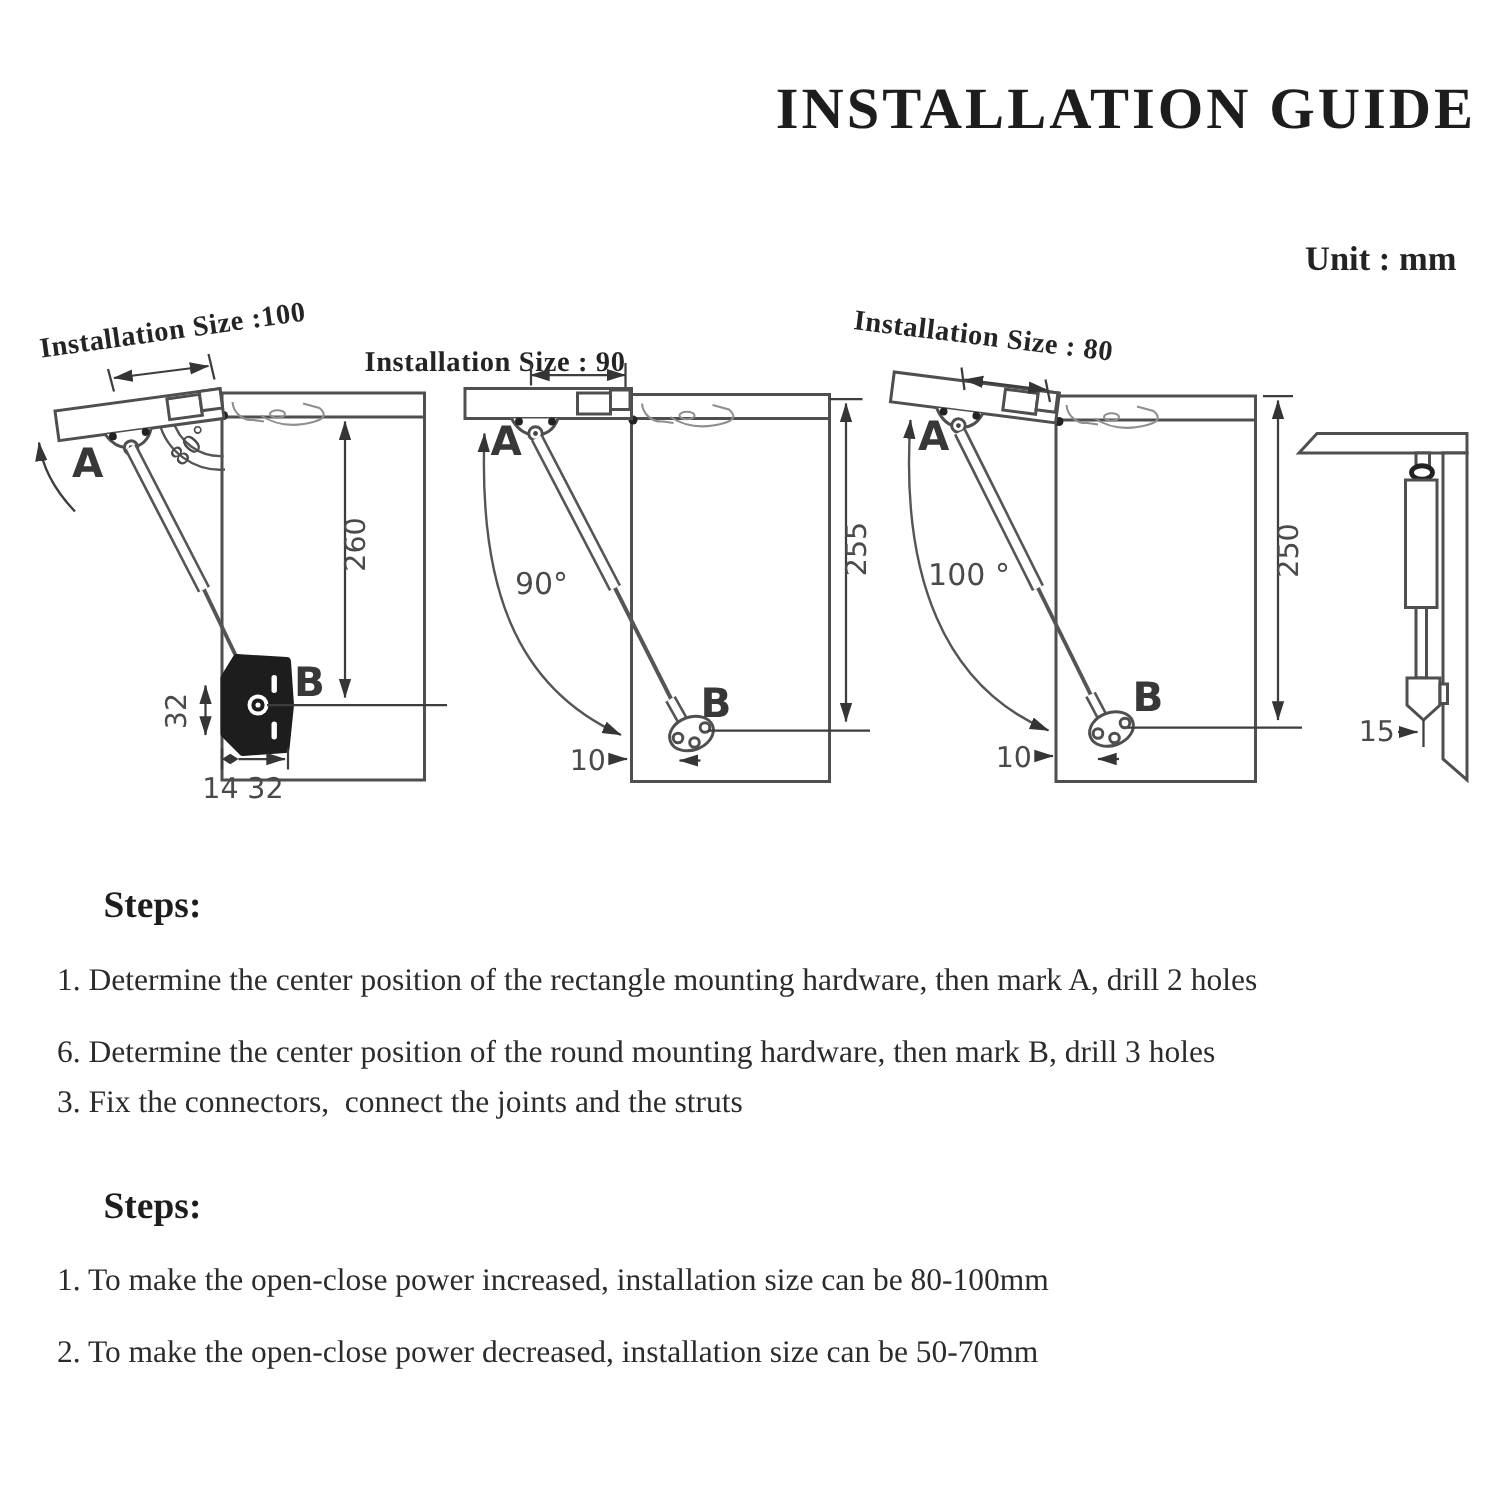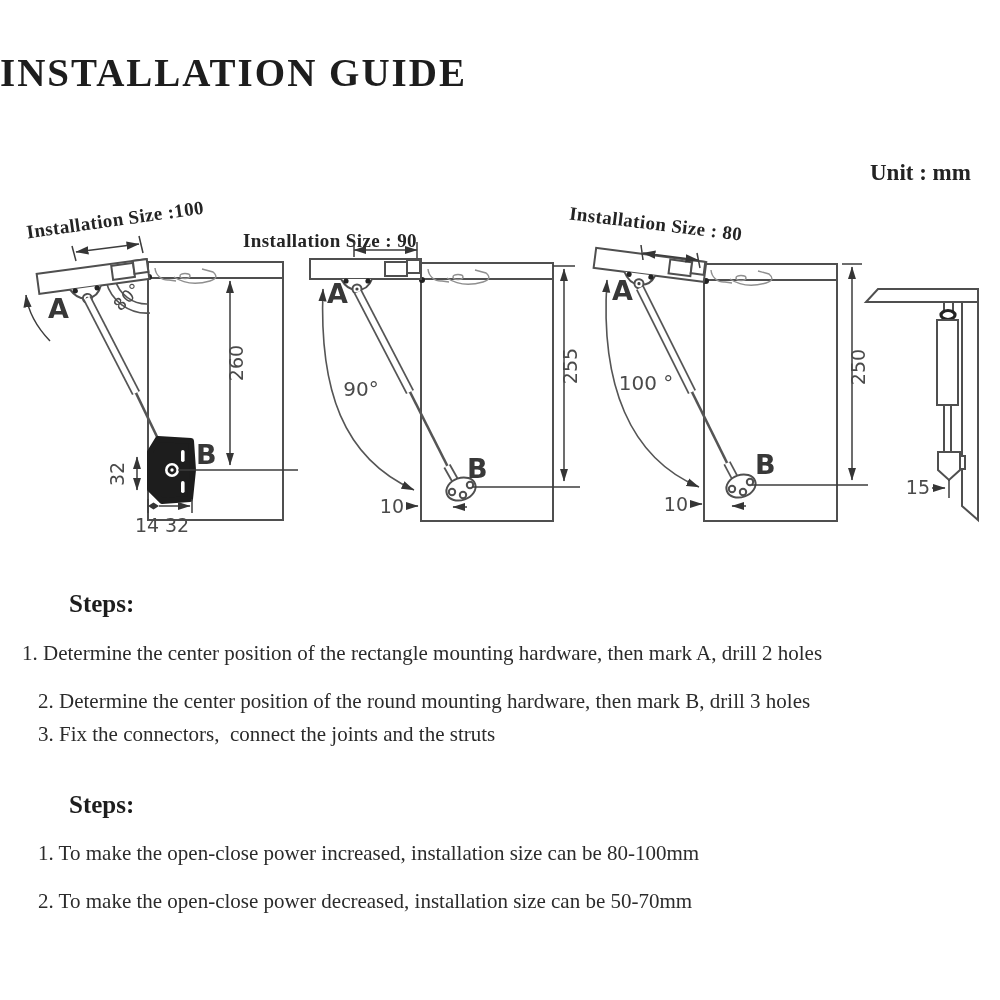--- a/index.html
+++ b/index.html
@@ -1,19 +1,19 @@
 <!DOCTYPE html>
 <html><head>
 <meta charset="utf-8">
 <style>
   html,body{margin:0;padding:0;background:#fff;}
   body{width:1000px;height:1000px;position:relative;overflow:hidden;
        font-family:"Liberation Serif",serif;color:#262626;}
   .abs{position:absolute;}
-  #title{top:50px;left:0;width:984px;text-align:left;font-size:39px;
+  #title{top:50px;left:0;width:984px;text-align:right;font-size:39px;
          font-weight:bold;letter-spacing:2px;color:#1d1d1d;}
   #unit{top:160px;left:850px;font-size:23px;font-weight:bold;color:#232323;margin-left:20px;}
   #diagram-svg{top:195px;left:0;}
   .sec-head{font-size:25px;font-weight:bold;color:#1d1d1d;margin-left:36px;}
   .txt-line{font-size:21px;color:#2b2b2b;white-space:pre-wrap;}
   
   .ln{stroke:#4f4f4f;stroke-width:2;fill:none;}
   .lnf{stroke:#4f4f4f;stroke-width:2;fill:#fff;}
   .thin{stroke:#555;stroke-width:1.6;fill:none;}
   .hw{stroke:#8f8f8f;stroke-width:1.4;fill:none;}
@@ -221,19 +221,19 @@
     <rect class="lnf" x="944" y="405" width="7" height="47" stroke-width="1.6"></rect>
     <polygon class="lnf" points="938,452 960,452 960,470 949,480 938,470"></polygon>
     <rect class="lnf" x="960" y="456" width="5" height="13" stroke-width="1.6"></rect>
     <line class="dm" x1="949" y1="480" x2="949" y2="498"></line>
     <text class="dim-num" x="930" y="494" text-anchor="end">15</text>
     <line class="dm" x1="932" y1="488" x2="945" y2="488" marker-end="url(#ah)"></line>
   </g>
 </svg>
 
 <div class="abs sec-head" style="top:590px;left:33px">Steps:</div>
-<div class="abs txt-line" style="top:641px;left:22px">1. Determine the center position of the rectangle mounting hardware, then mark A, drill 2 holes</div>
-<div class="abs txt-line" style="top:689px;left:38px">2. Determine the center position of the round mounting hardware, then mark B, drill 3 holes</div>
+<div class="abs txt-line" style="top:641px;left:38px">1. Determine the center position of the rectangle mounting hardware, then mark A, drill 2 holes</div>
+<div class="abs txt-line" style="top:689px;left:38px">6. Determine the center position of the round mounting hardware, then mark B, drill 3 holes</div>
 <div class="abs txt-line" style="top:722px;left:38px">3. Fix the connectors,  connect the joints and the struts</div>
 
 <div class="abs sec-head" style="top:791px;left:33px">Steps:</div>
 <div class="abs txt-line" style="top:841px;left:38px">1. To make the open-close power increased, installation size can be 80-100mm</div>
 <div class="abs txt-line" style="top:889px;left:38px">2. To make the open-close power decreased, installation size can be 50-70mm</div>
 
 </body></html>

